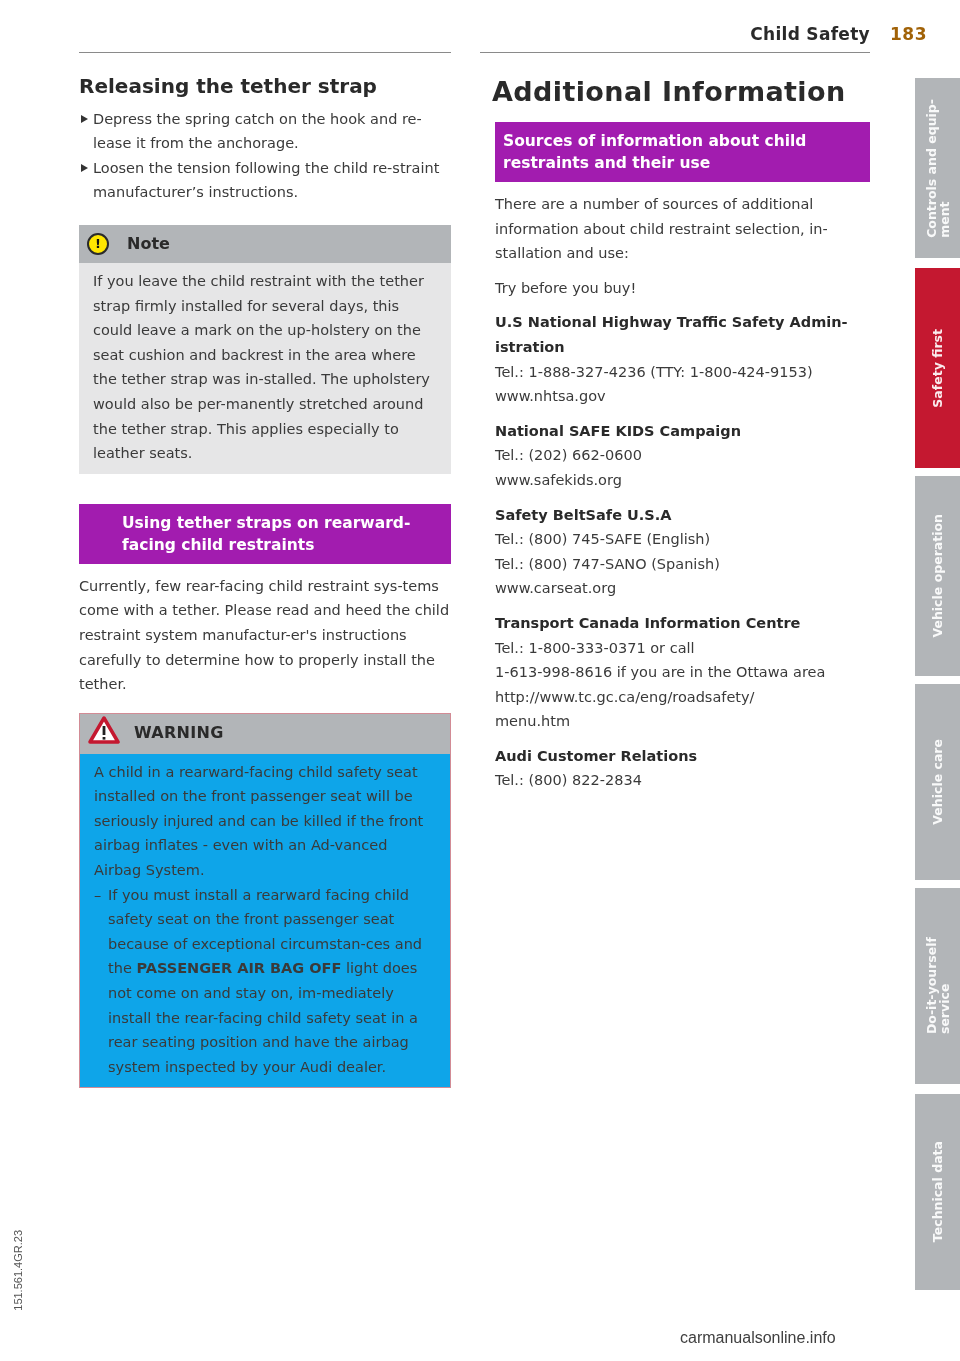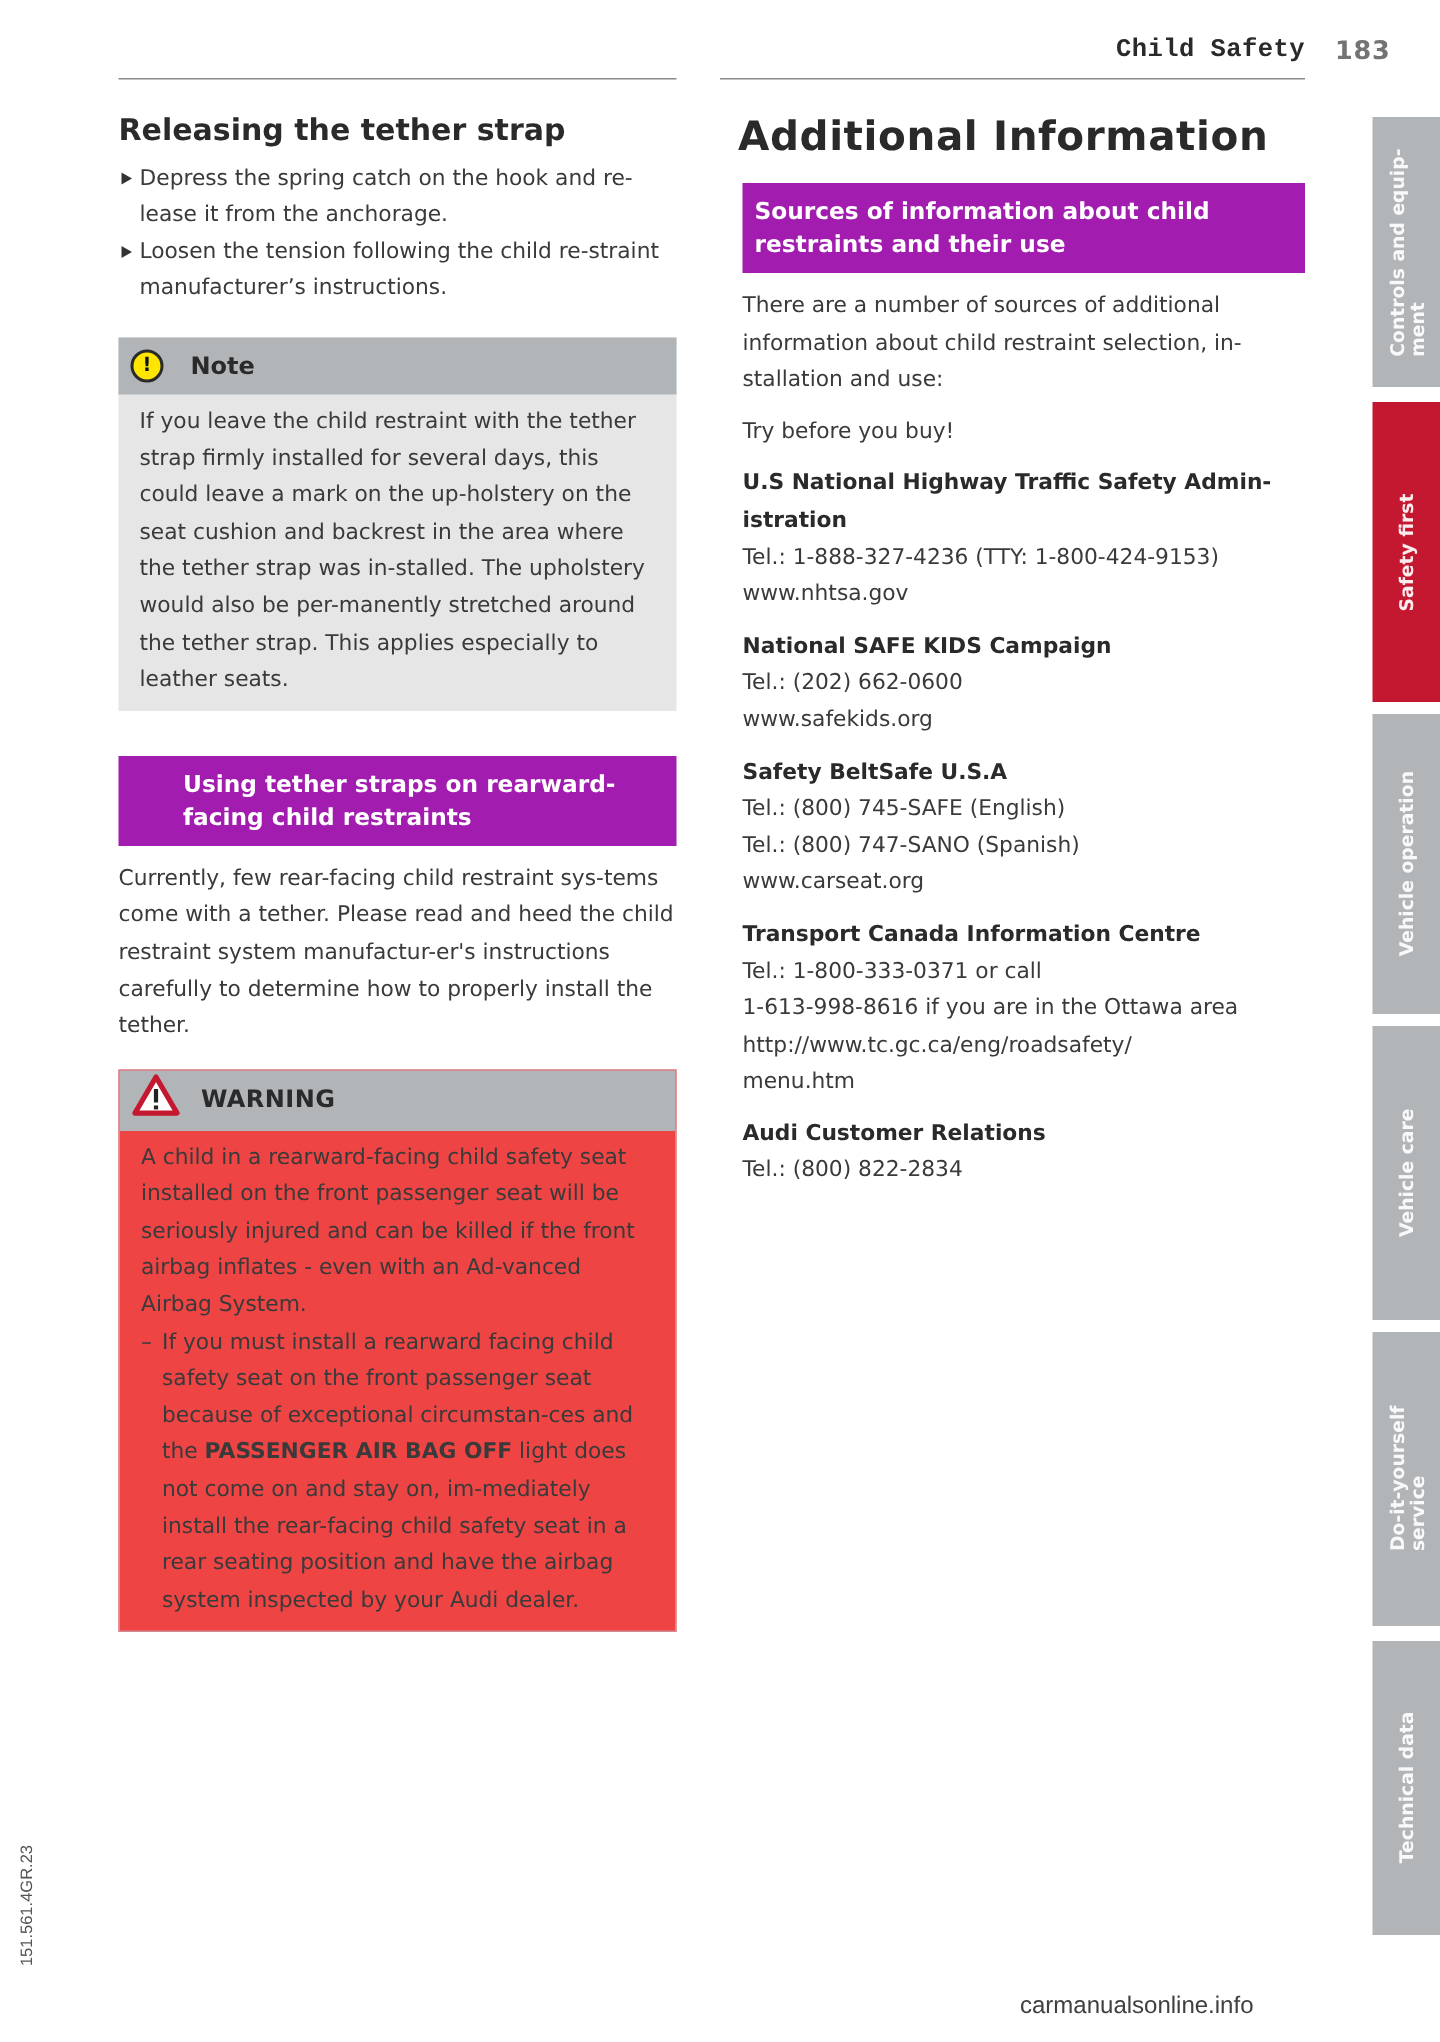--- a/index.html
+++ b/index.html
@@ -3,41 +3,41 @@
 <meta charset="utf-8">
 <style>
   html, body { margin: 0; padding: 0; }
   body {
     width: 960px; height: 1361px; background: #ffffff; position: relative; overflow: hidden;
     font-family: "DejaVu Sans", "Liberation Sans", sans-serif; color: #2a2a2a;
   }
   .abs { position: absolute; }
   .hdr-line-left { left: 79px; top: 52px; width: 372px; height: 1px; background: #8a8a8a; }
   .hdr-line-right { left: 480px; top: 52px; width: 390px; height: 1px; background: #8a8a8a; }
-  .hdr-title { left: 740px; top: 24px; width: 130px; text-align: right; font-weight: bold; font-size: 17px; color: #2a2a2a; letter-spacing: 0.3px; font-family: Liberation Mono, monospace; }
-  .hdr-page { left: 890px; top: 24px; font-weight: bold; font-size: 17px; color: #737373; letter-spacing: 0.5px; }
+  .hdr-title { left: 740px; top: 24px; width: 130px; text-align: right; font-weight: bold; font-size: 17px; color: #2a2a2a; letter-spacing: 0.3px; }
+  .hdr-page { left: 890px; top: 24px; font-weight: bold; font-size: 17px; color: #a16207; letter-spacing: 0.5px; }
 
   .col { position: absolute; font-size: 14.5px; line-height: 24.6px; color: #3a3a3a; }
   .col-left { left: 79px; top: 74px; width: 372px; }
   .col-right { left: 495px; top: 74px; width: 375px; }
 
   .sub-h { font-weight: bold; font-size: 20px; color: #2a2a2a; margin: 0 0 8px 0; }
   .bullet { position: relative; padding-left: 14px; }
   .bullet::before { content: ""; position: absolute; left: 2px; top: 8px; border-left: 7px solid #333; border-top: 4px solid transparent; border-bottom: 4px solid transparent; }
 
   .note-box { margin-top: 20px; background: #e6e6e7; }
   .box-head { background: #b2b5b8; height: 38px; display: flex; align-items: center; padding-left: 8px; font-weight: bold; font-size: 16px; color: #2a2a2a; }
   .note-icon { width: 22px; height: 22px; border-radius: 50%; background: #ffe600; border: 2px solid #2a2a2a; box-sizing: border-box; display: flex; align-items: center; justify-content: center; font-weight: bold; font-size: 13px; margin-right: 18px; color: #111; }
   .box-body { padding: 6px 14px 8px 14px; }
 
   .red-bar { background: #a21caf; color: #fff; font-weight: bold; font-size: 15.5px; line-height: 22px; padding: 8px 8px 8px 8px; }
   .red-bar.left { margin-top: 30px; padding-left: 43px; }
   .para { margin-top: 10px; }
 
-  .warn-box { margin-top: 16px; background: #ef4444; border: 1px solid #d28b95; }
+  .warn-box { margin-top: 16px; background: #0ea5e9; border: 1px solid #d28b95; }
   .warn-head { background: #b2b5b8; height: 40px; display: flex; align-items: center; padding-left: 8px; font-weight: bold; font-size: 16px; color: #2a2a2a; letter-spacing: 0.3px; }
   .warn-icon { margin-right: 14px; }
   .dash { position: relative; padding-left: 14px; }
   .dash::before { content: "–"; position: absolute; left: 0; top: 0; }
 
   .main-title { font-weight: bold; font-size: 27px; line-height: 36px; color: #2a2a2a; margin: 0 0 12px -3px; letter-spacing: 0.4px; }
   .contact { margin-top: 10px; }
   .contact .name { font-weight: bold; color: #2a2a2a; }
 
   .side-tab { position: absolute; left: 915px; width: 45px; background: #b2b5b8; display: flex; align-items: center; justify-content: center; }

